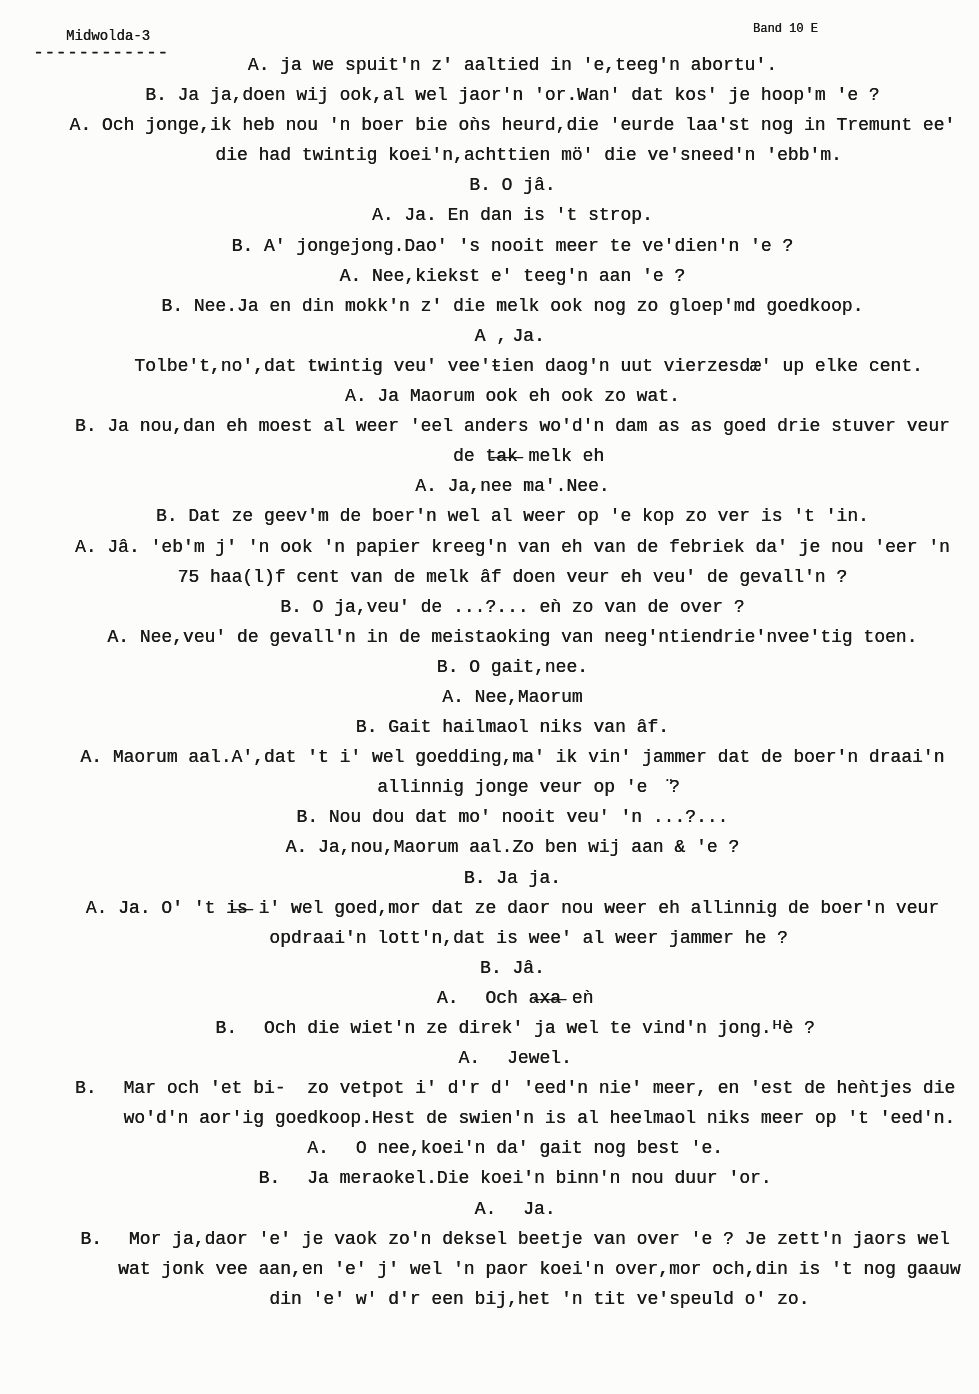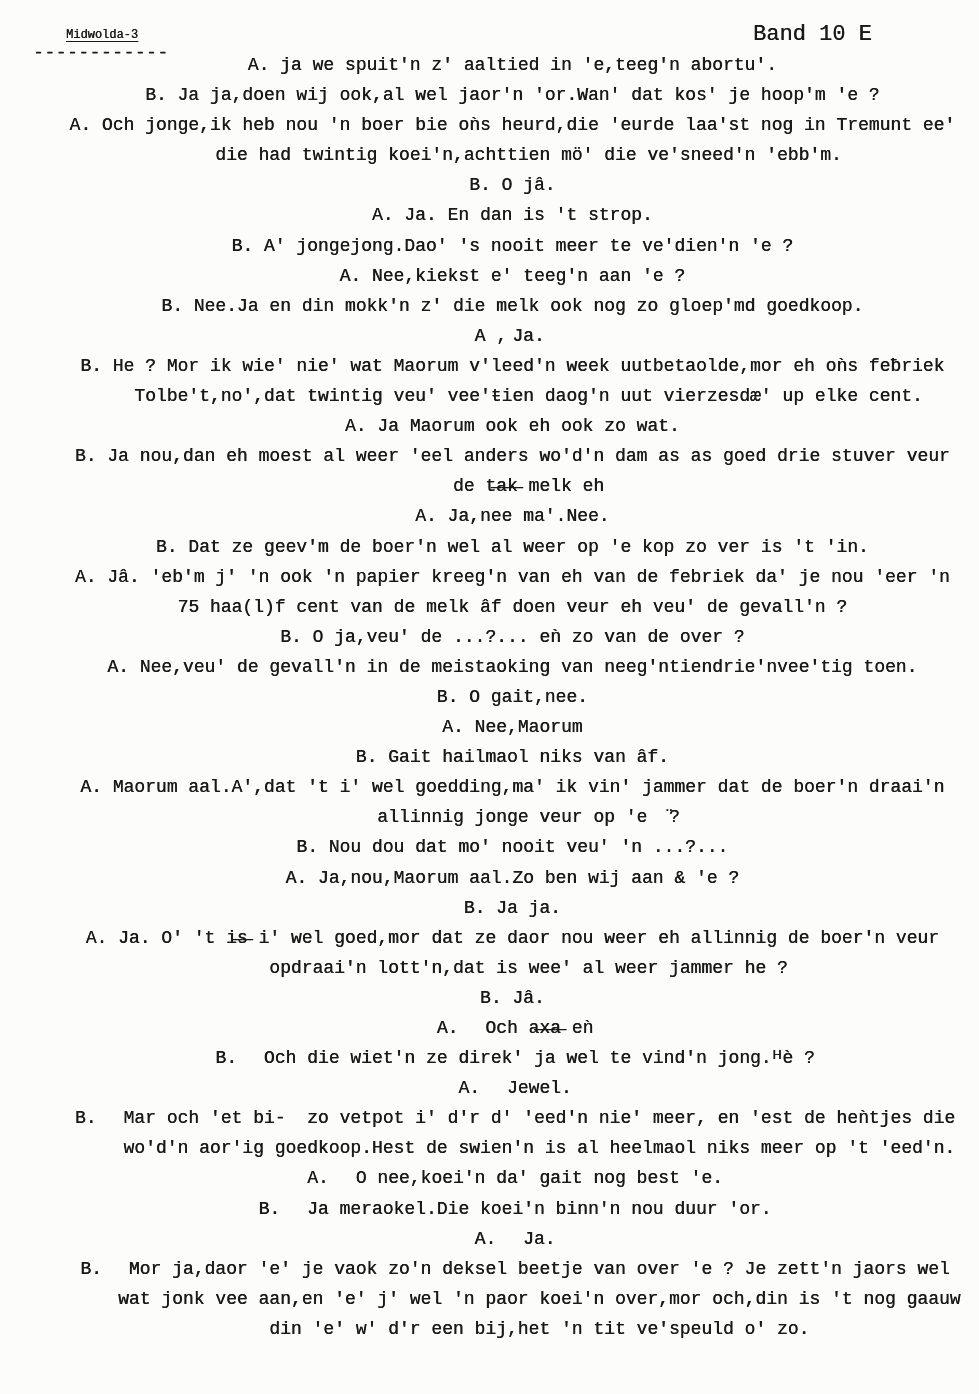--- a/index.html
+++ b/index.html
@@ -10,36 +10,35 @@
     background: #fcfcfa;
     overflow: hidden;
     font-family: "Liberation Mono", "DejaVu Sans Mono", monospace;
     color: #1a1a1a;
     text-shadow: 0.35px 0 0 currentColor; 
   }
   .header { position: absolute; top: 0; left: 0; right: 0; height: 56px; }
   .title {
     position: absolute;
     left: 66px; top: 28px;
-    font-size: 12px;
-    text-decoration: underline;
+    font-size: 14px;
     text-underline-offset: 3px;
     white-space: pre;
   }
   .title-dashes {
     position: absolute;
     left: 33px; top: 43px;
     font-size: 18px;
     letter-spacing: 0.5px;
     white-space: pre;
   }
   .band {
     position: absolute;
     left: 753px; top: 22px;
-    font-size: 22px;
+    font-size: 12px;
     white-space: pre;
   }
   .lines {
     position: absolute;
     top: 50px; left: 0; right: 0;
   }
   .line {
     height: 30.1px;
     line-height: 30.1px;
     font-size: 18px;
@@ -68,21 +67,20 @@
       <div class="line"><span class="label">A.</span><span class="text">ja we spuit'n z' aaltied in 'e,teeg'n abortu'.</span></div>
       <div class="line"><span class="label">B.</span><span class="text">Ja ja,doen wij ook,al wel jaor'n 'or.Wan' dat kos' je hoop'm 'e ?</span></div>
       <div class="line"><span class="label">A.</span><span class="text">Och jonge,ik heb nou 'n boer bie oǹs heurd,die 'eurde laa'st nog in Tremunt ee'</span></div>
       <div class="line"><span class="label"></span><span class="text">die had twintig koei'n,achttien mö' die ve'sneed'n 'ebb'm.</span></div>
       <div class="line"><span class="label">B.</span><span class="text">O jâ.</span></div>
       <div class="line"><span class="label">A.</span><span class="text">Ja. En dan is 't strop.</span></div>
       <div class="line"><span class="label">B.</span><span class="text">A' jongejong.Dao' 's nooit meer te ve'dien'n 'e ?</span></div>
       <div class="line"><span class="label">A.</span><span class="text">Nee,kiekst e' teeg'n aan 'e ?</span></div>
       <div class="line"><span class="label">B.</span><span class="text">Nee.Ja en din mokk'n z' die melk ook nog zo gloep'md goedkoop.</span></div>
       <div class="line"><span class="label">A ,</span><span class="text">Ja.</span></div>
-      <div class="line"><span class="label">B.</span><span class="text">He ? Mor ik wie' nie' wat Maorum v'leed'n week uutbetaolde,mor eh oǹs feƀriek</span></div>
       <div class="line"><span class="label"></span><span class="text">Tolbe't,no',dat twintig veu' vee'ŧien daog'n uut vierzesdæ' up elke cent.</span></div>
       <div class="line"><span class="label">A.</span><span class="text">Ja Maorum ook eh ook zo wat.</span></div>
       <div class="line"><span class="label">B.</span><span class="text">Ja nou,dan eh moest al weer 'eel anders wo'd'n dam as as goed drie stuver veur</span></div>
       <div class="line"><span class="label"></span><span class="text">de t̶a̶k̶ melk eh</span></div>
       <div class="line"><span class="label">A.</span><span class="text">Ja,nee ma'.Nee.</span></div>
       <div class="line"><span class="label">B.</span><span class="text">Dat ze geev'm de boer'n wel al weer op 'e kop zo ver is 't 'in.</span></div>
       <div class="line"><span class="label">A.</span><span class="text">Jâ. 'eb'm j' 'n ook 'n papier kreeg'n van eh van de febriek da' je nou 'eer 'n</span></div>
       <div class="line"><span class="label">75</span><span class="text">haa(l)f cent van de melk âf doen veur eh veu' de gevall'n ?</span></div>
       <div class="line"><span class="label">B.</span><span class="text">O ja,veu' de ...?... eǹ zo van de over ?</span></div>
       <div class="line"><span class="label">A.</span><span class="text">Nee,veu' de gevall'n in de meistaoking van neeg'ntiendrie'nvee'tig toen.</span></div>

